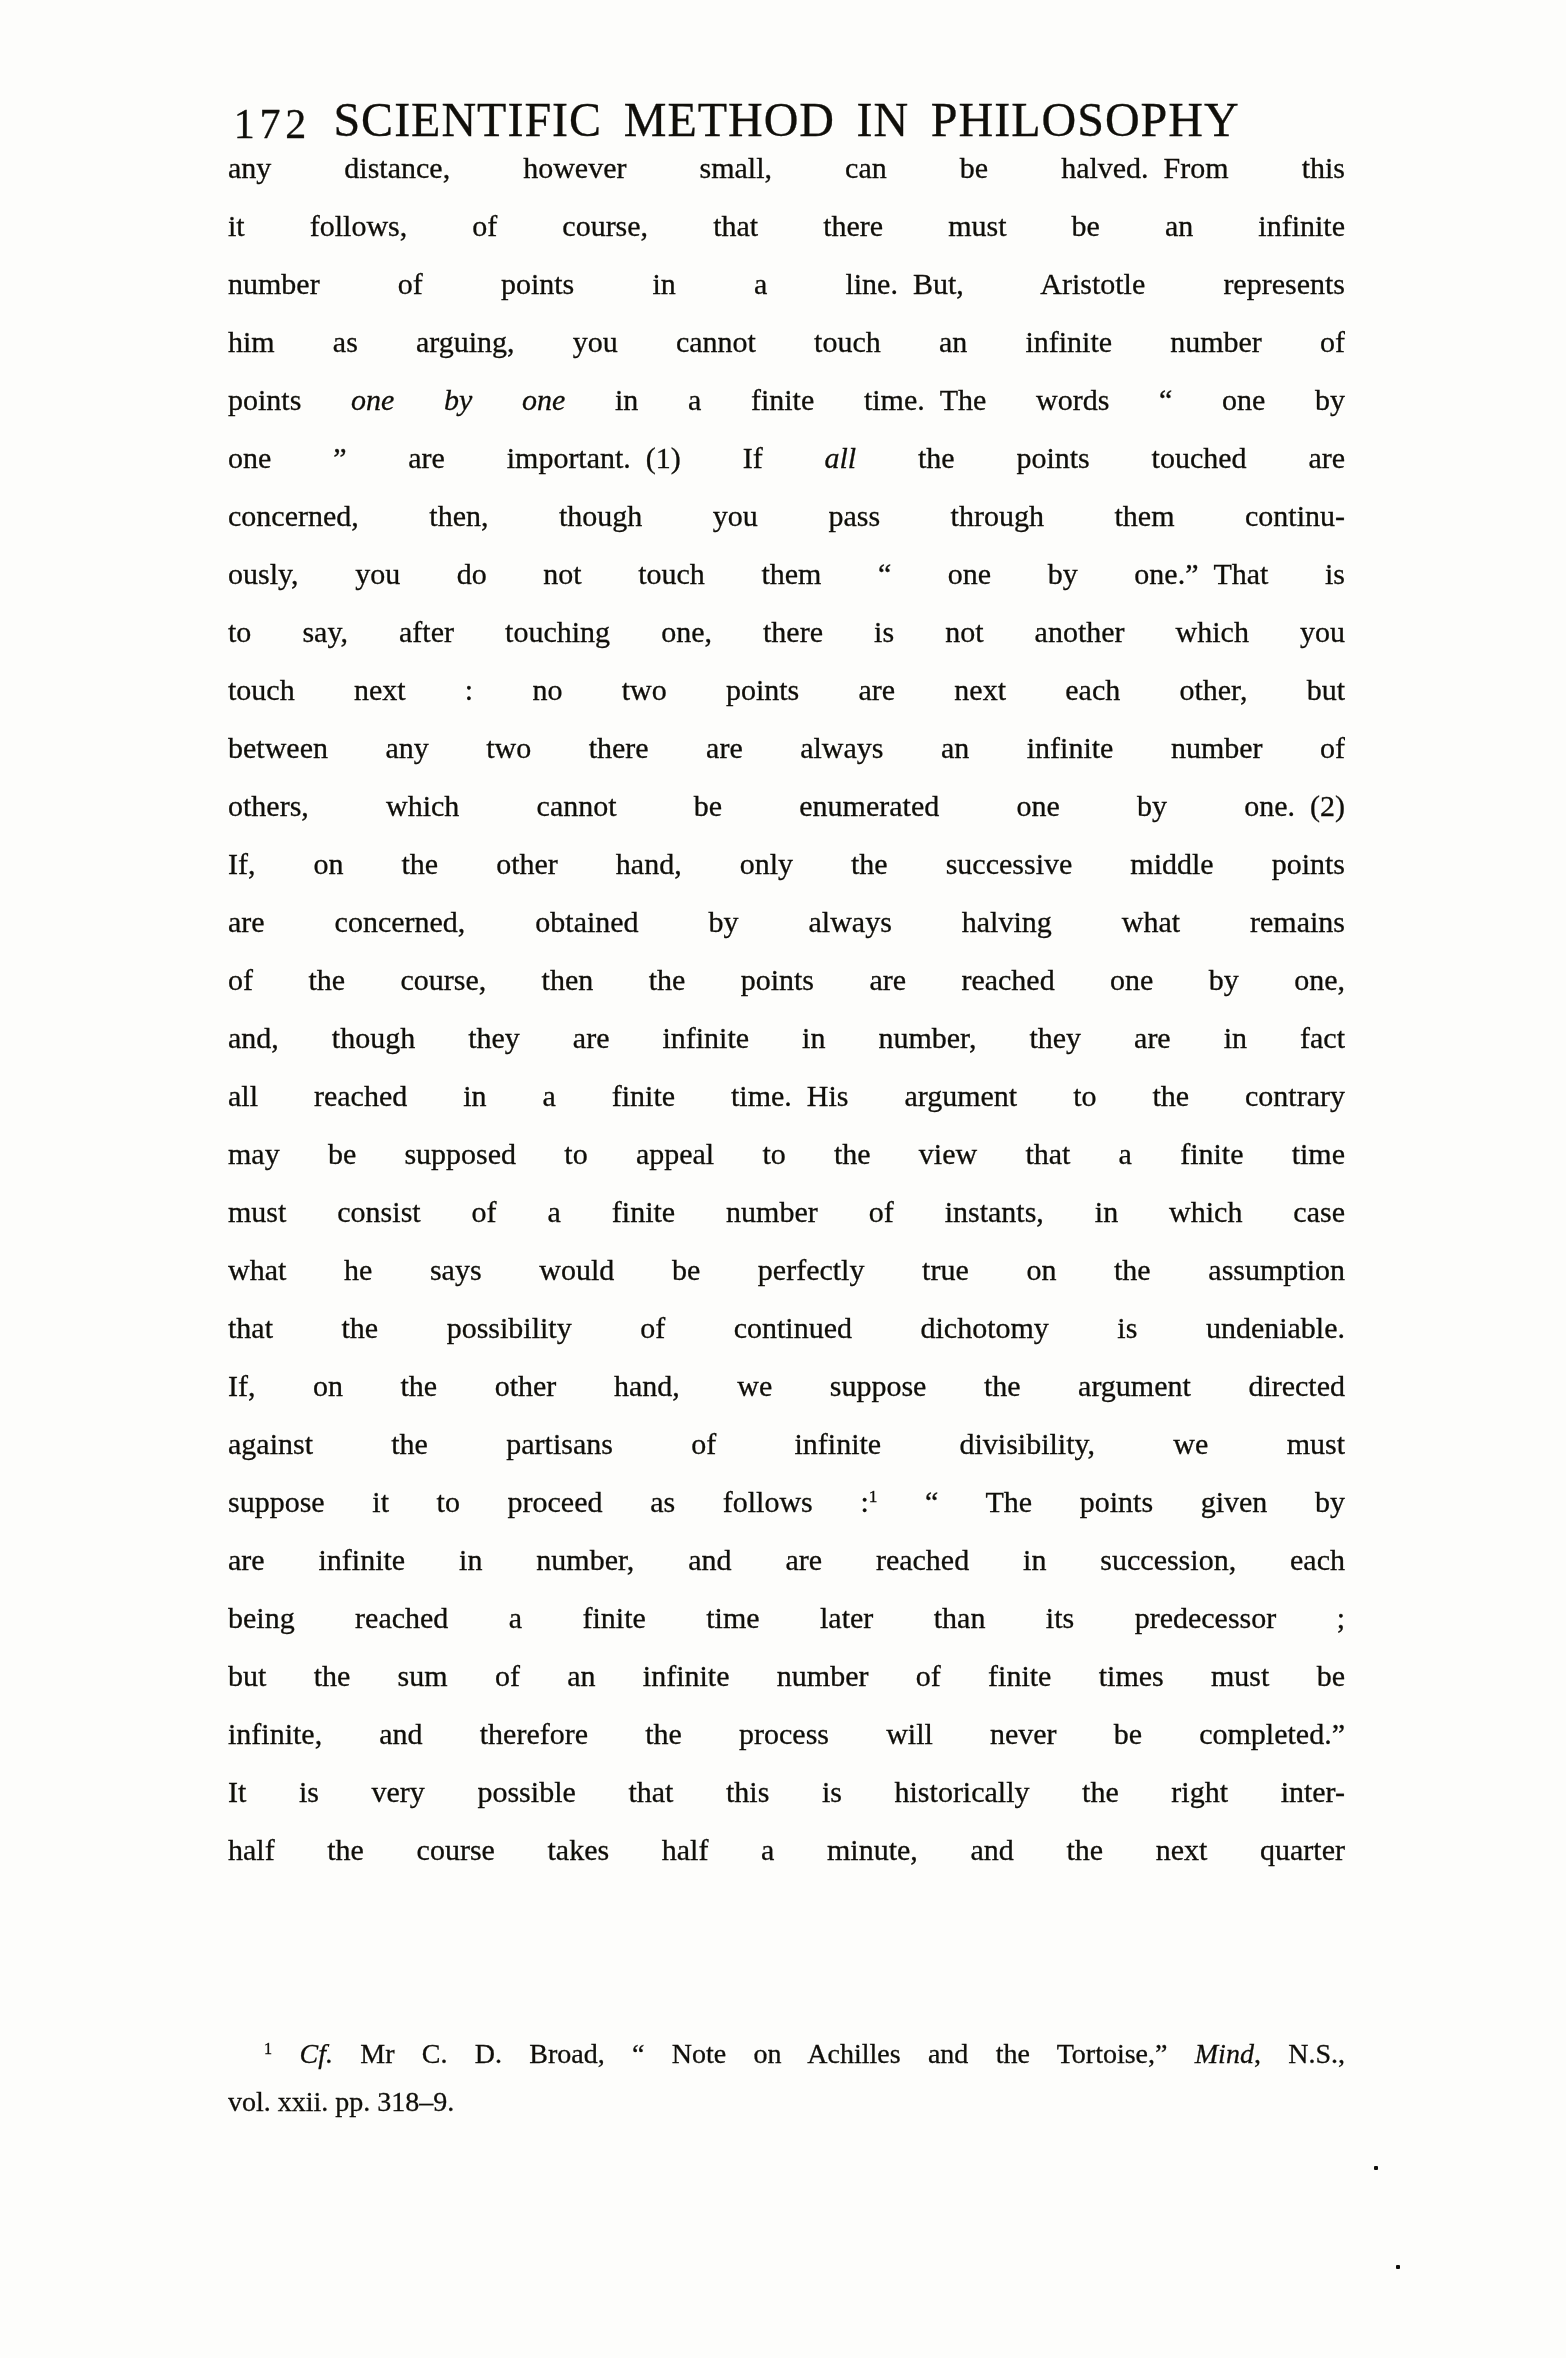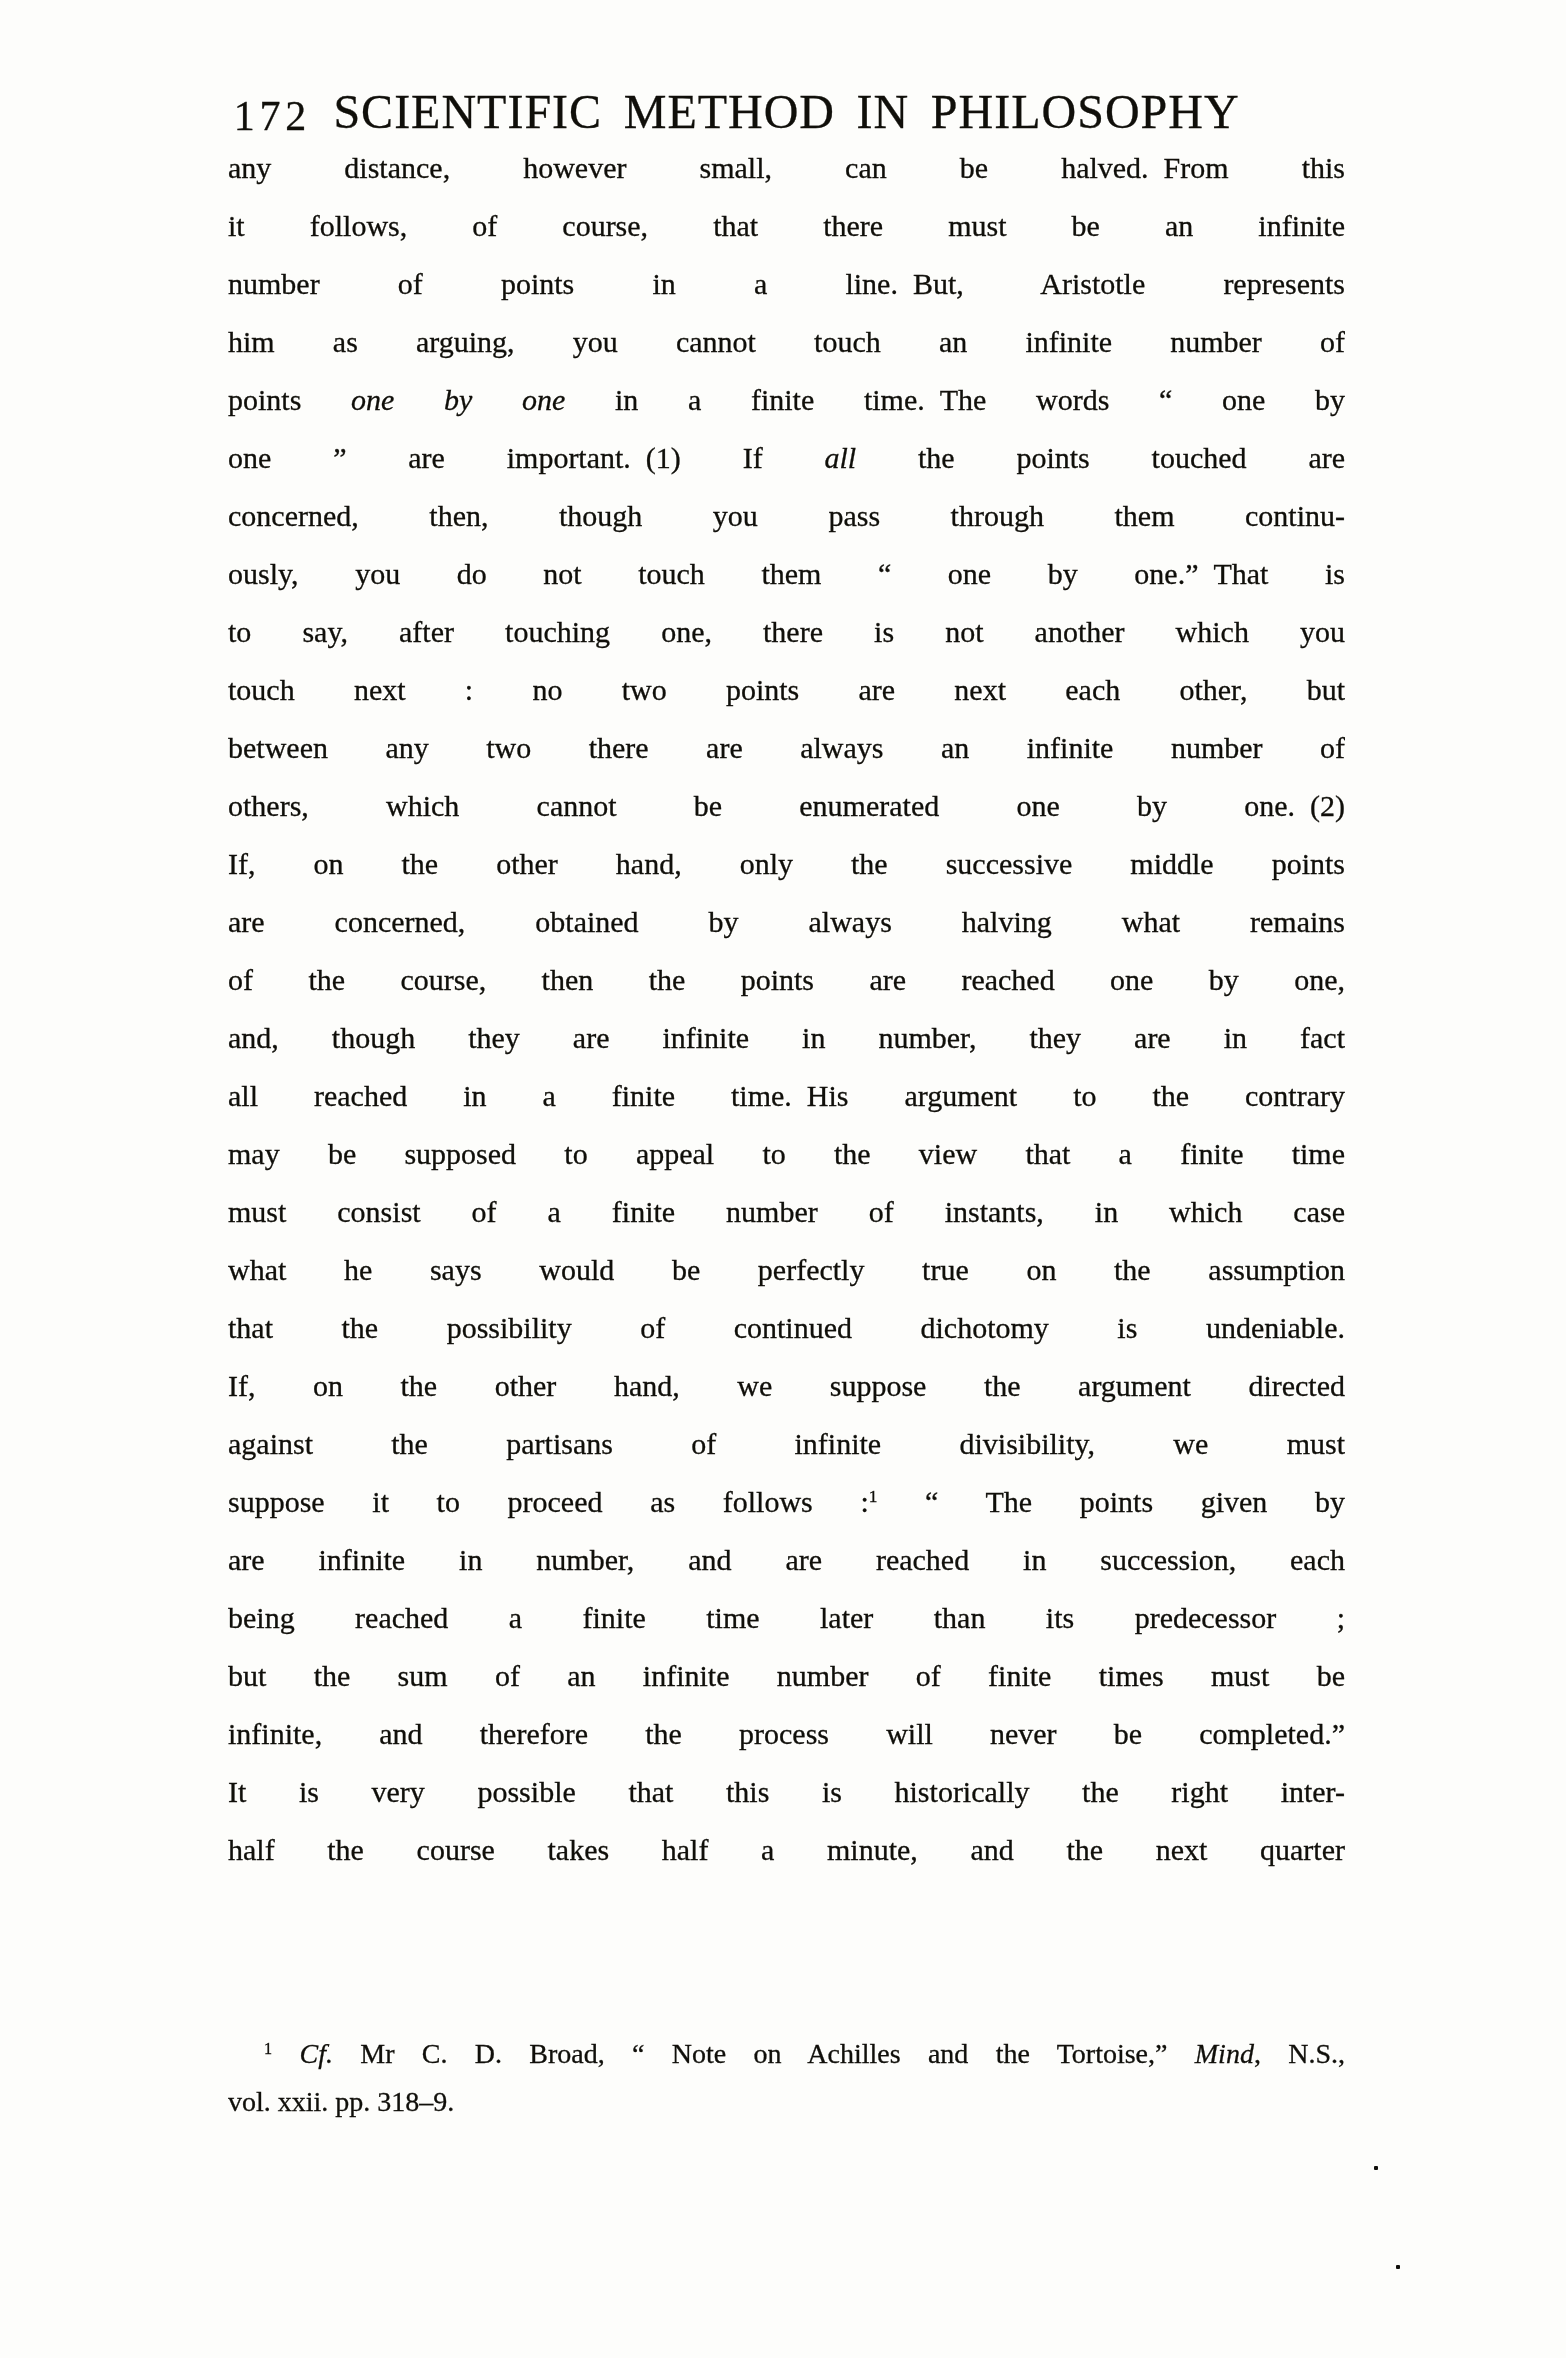--- a/index.html
+++ b/index.html
@@ -10,21 +10,21 @@
   }
   .page {
     position: relative;
     width: 1567px; height: 2358px;
     background: var(--paper, #fdfdfb);
     color: var(--ink, #100f0a);
     overflow: hidden;
   }
   .textblock { position: absolute; left: 228px; width: 1117px; }
 
-  .header { top: 84px; height: 61px; text-decoration: underline; }
+  .header { top: 92px; height: 61px; text-decoration: underline; }
   .page-num {
     position: absolute; left: 5.7px; top: 7.6px;
     font-size: 42px; letter-spacing: 4.8px;
   }
   .title {
     position: absolute; left: 0; right: 0; top: 0;
     text-align: center;
     font-size: 48px; letter-spacing: 1px; word-spacing: 8.6px;
   }
 

